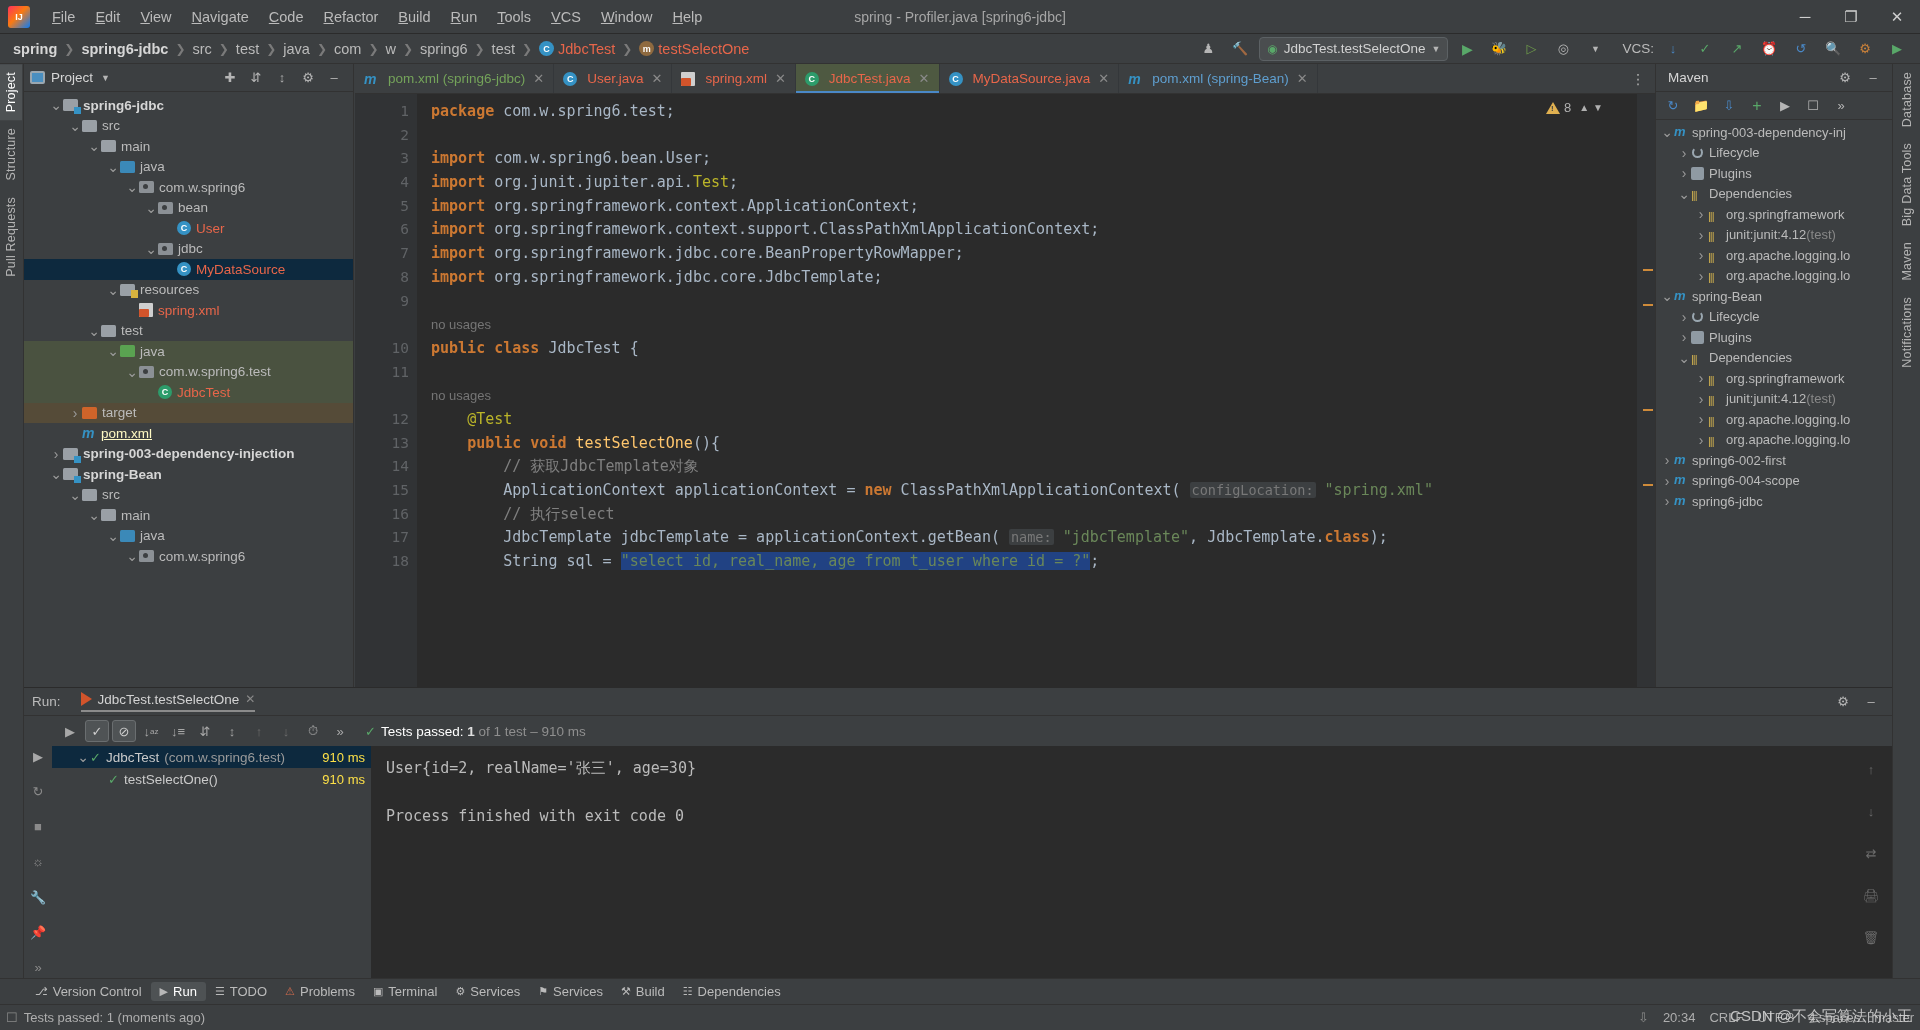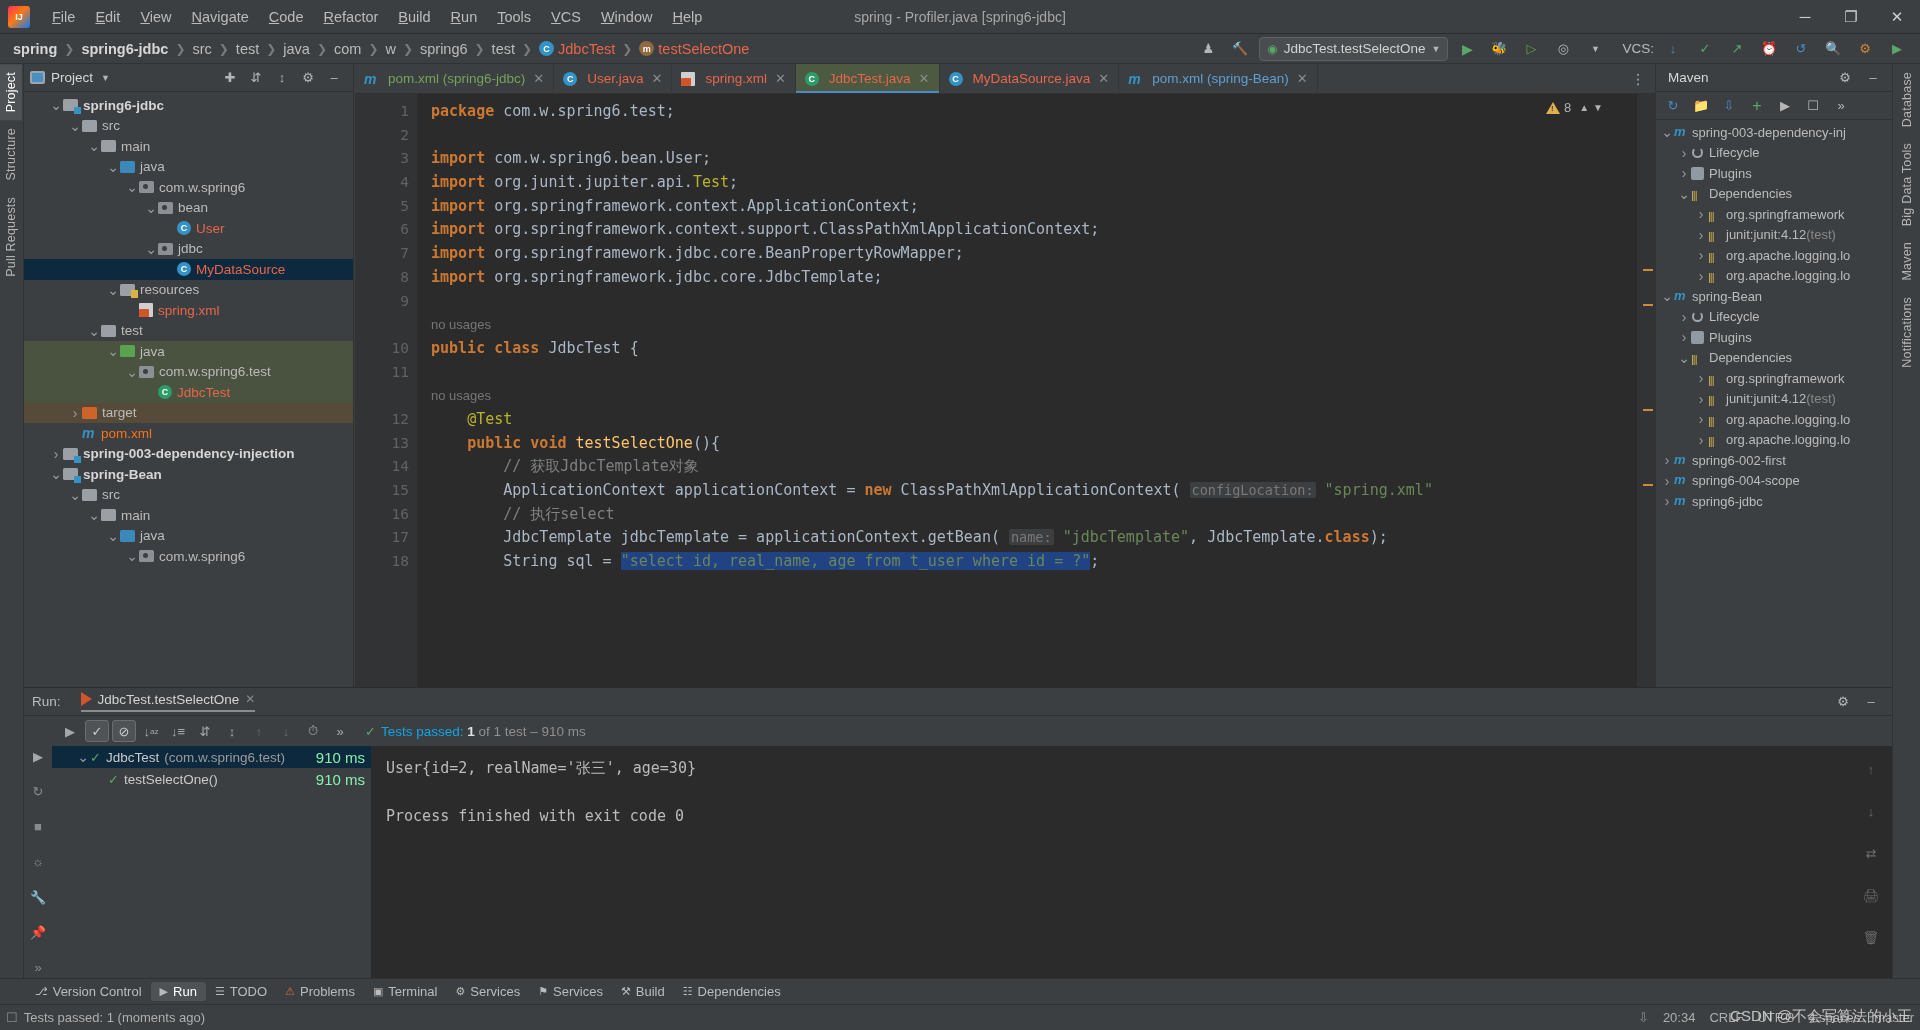--- a/index.html
+++ b/index.html
@@ -154,21 +154,21 @@
   }
   .xicon::after {
     content:""; position:absolute; left:0; bottom:0; width:10px; height:8px;
     background:#d2542b; border-radius:1px;
   }
   .micon {
     width: 14px; margin-right: 5px; flex: none; color: #3592c4;
     font-size: 14px; font-weight: bold; font-style: italic; line-height: 1;
   }
   .lbl-red { color: #e8664a; }
-  .lbl-green { color: #f97316; }
+  .lbl-green { color: #fef9c3; text-decoration: underline; }
   .lbl-bold { font-weight: bold; color: #d6d6d6; }
 
   
   #editor-wrap {
     position: absolute; left: 355px; top: 64px; right: 265px; bottom: 295px;
     background: #2b2b2b; display: flex; flex-direction: column;
   }
   #tabbar {
     height: 30px; background: #3c3f41; display: flex; align-items: stretch;
     flex: none; border-bottom: 1px solid #323232; overflow: hidden;
@@ -329,21 +329,21 @@
   #run-split { flex: 1; display: flex; overflow: hidden; }
   #test-tree {
     width: 320px; flex: none; background: #3c3f41; border-right: 1px solid #2b2b2b;
   }
   .trow {
     height: 22px; display: flex; align-items: center; font-size: 13.5px;
     color: #cacaca; padding-right: 6px;
   }
   .trow.sel { background: #0d293e; }
   .tick { color: #59a869; font-size: 13px; margin-right: 5px; }
-  .tms { margin-left: auto; font-size: 15px; color: #86efac; }
+  .tms { margin-left: auto; font-size: 13px; color: #fde047; }
   #console {
     flex: 1; background: #2b2b2b; padding: 10px 14px; overflow: hidden;
     font-family: "DejaVu Sans Mono", monospace; font-size: 15px;
   }
   .conline { line-height: 24px; white-space: pre; color: #bbbbbb; }
   .con-cmd { color: #6f6f6f; }
   #console-right {
     width: 42px; flex: none; background: #2b2b2b; display: flex;
     flex-direction: column; align-items: center; padding-top: 12px; gap: 20px;
   }
@@ -862,21 +862,21 @@
         <div class="rtb on" style="color:#cfcfcf;">⊘</div>
         <div class="rtb">↓<sub style="font-size:8px;">az</sub></div>
         <div class="rtb">↓≡</div>
         <div class="rtb">⇵</div>
         <div class="rtb">↕</div>
         <div class="rtb dim">↑</div>
         <div class="rtb dim">↓</div>
         <div class="rtb">⏱</div>
         <div class="rtb">»</div>
         <div id="status-line">
-          <span class="tick">✓</span><span style="color:#0ea5e9;">Tests passed: </span><span style="color:#e0e0e0;font-weight:bold;">1</span><span style="color:#8f8f8f;"> of 1 test – 910 ms</span>
+          <span class="tick">✓</span><span style="color:#ffffff;">Tests passed: </span><span style="color:#e0e0e0;font-weight:bold;">1</span><span style="color:#8f8f8f;"> of 1 test – 910 ms</span>
         </div>
       </div>
       <div id="run-split">
         <div id="test-tree">
             <div class="trow sel" style="padding-left: 24px;">
               <span class="arrow" style="font-size: 14px; line-height: 8px;">⌄</span>
               <span class="tick">✓</span>
               <span>JdbcTest</span>
               <span style="color: rgb(154, 154, 154); margin-left: 5px;">(com.w.spring6.test)</span>
               <span class="tms">910 ms</span>

